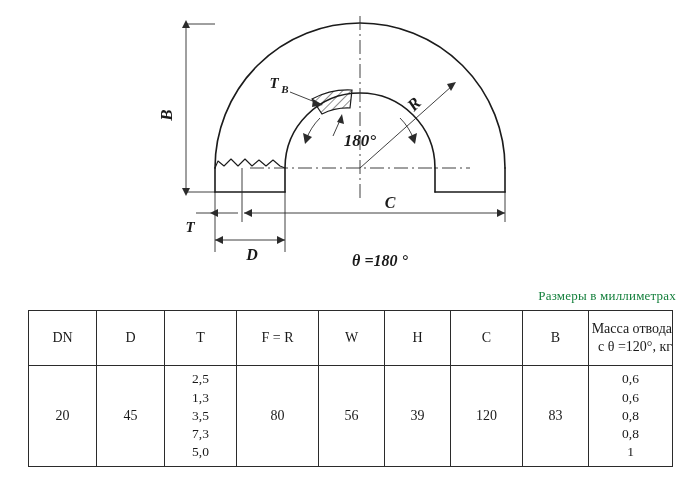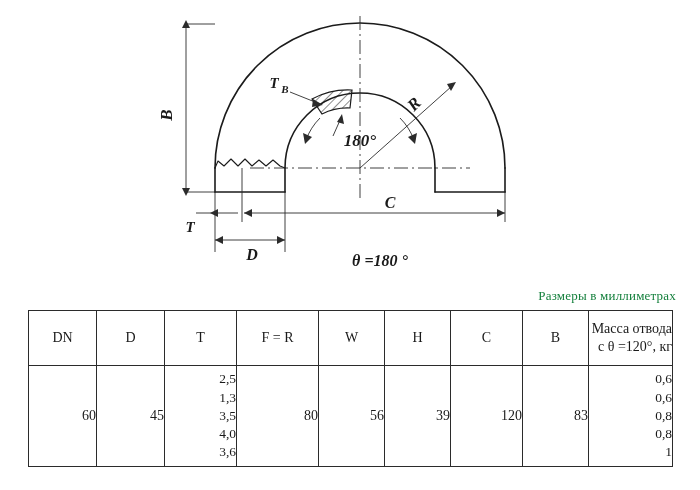--- a/index.html
+++ b/index.html
@@ -56,21 +56,20 @@
     font-family: "Liberation Serif", serif;
     color: #1a1a1a;
     padding: 0;
   }
   #spec-table thead th {
     height: 54px;
     line-height: 1.25;
   }
   #spec-table tbody td {
     height: 100px;
-    text-align: right;
   }
   .stack {
     display: block;
     line-height: 1.35;
     font-size: 13.5px;
   }
   .hdr-two-line {
     display: block;
     line-height: 1.3;
     text-align: right;
@@ -196,28 +195,28 @@
         <th>C</th>
         <th>B</th>
         <th>
           <span class="hdr-two-line">Масса отвода</span>
           <span class="hdr-two-line">с θ =120°, кг</span>
         </th>
       </tr>
     </thead>
     <tbody>
       <tr>
-        <td>60</td>
+        <td>20</td>
         <td>45</td>
         <td>
           <span class="stack">2,5</span>
           <span class="stack">1,3</span>
           <span class="stack">3,5</span>
-          <span class="stack">4,0</span>
-          <span class="stack">3,6</span>
+          <span class="stack">7,3</span>
+          <span class="stack">5,0</span>
         </td>
         <td>80</td>
         <td>56</td>
         <td>39</td>
         <td>120</td>
         <td>83</td>
         <td>
           <span class="stack">0,6</span>
           <span class="stack">0,6</span>
           <span class="stack">0,8</span>

